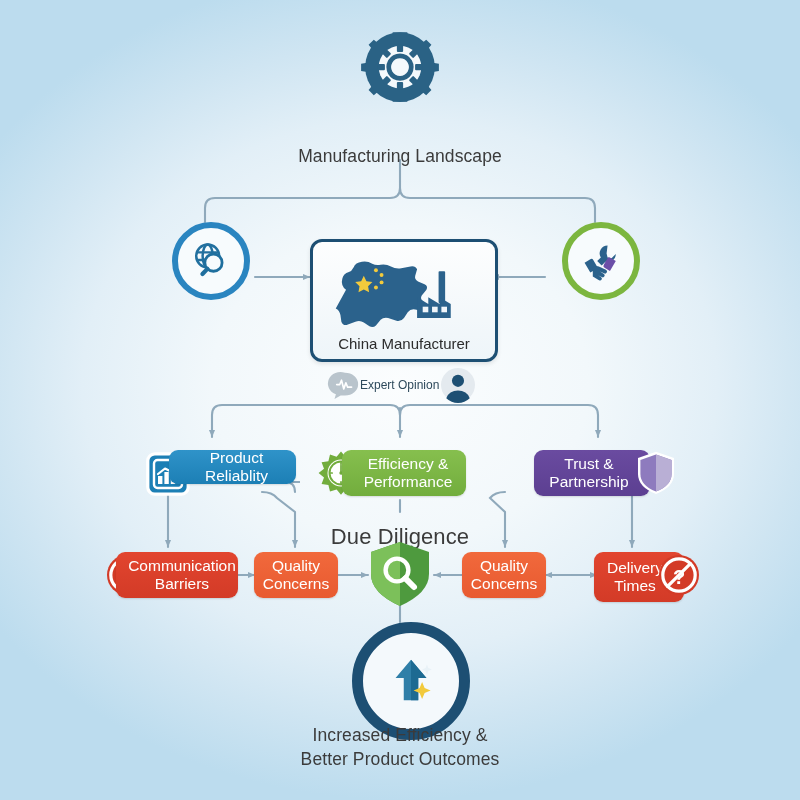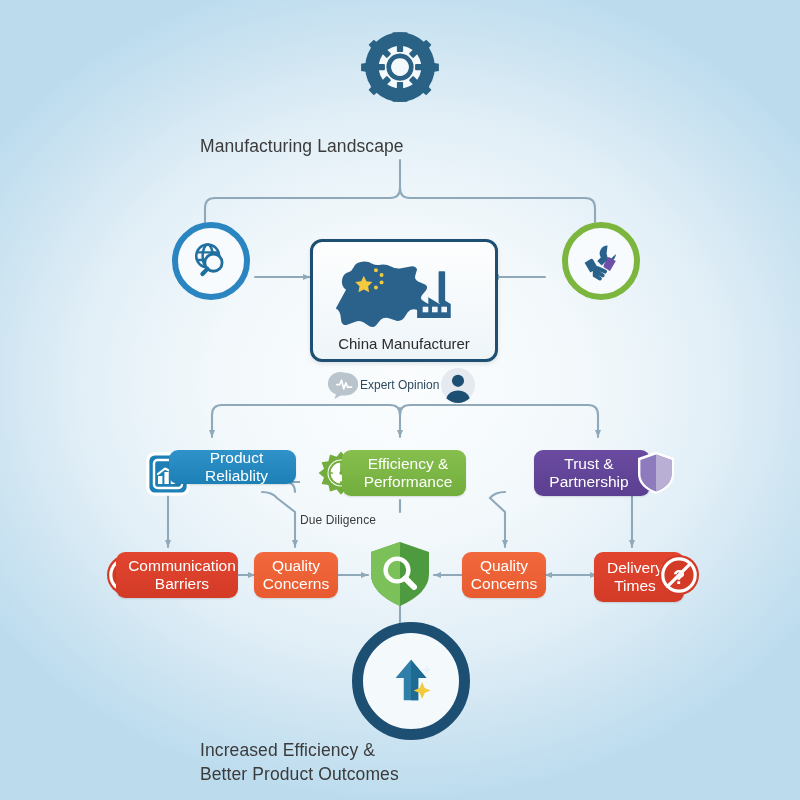--- a/index.html
+++ b/index.html
@@ -12,26 +12,27 @@
     position: relative;
     width: 800px; height: 800px;
     background:
       radial-gradient(ellipse 62% 52% at 50% 48%, #fbfdfe 0%, #f2f8fb 38%, #e2eff7 64%, #cfe5f2 82%, #bcdcee 100%);
   }
   .abs { position: absolute; }
 
   
   .label {
     position: absolute;
-    text-align: left;
+    text-align: center;
     color: #3b3b3b;
     font-size: 17px;
     letter-spacing: .1px;
     white-space: pre-line;
     line-height: 1.35;
+    margin-top: 10px;
   }
   .label.big { font-size: 17.5px; }
 
   
   .pbox {
     position: absolute;
     border-radius: 9px;
     color: #fff;
     display: flex;
     align-items: center;
@@ -240,21 +241,21 @@
 Partnership</div>
 
   <div class="pbox green" style="left:342px;top:450px;width:116px;height:46px;padding-left:8px;">Efficiency &amp;
 Performance</div>
   <svg class="abs" viewBox="0 0 40 46" width="40" height="46" style="left:636px;top:450px;">
     <path d="M20 1.8 L38 8 v16 q0 13 -18 20 Q2 37 2 24 V8 z" fill="#ffffff"></path>
     <path d="M20 4.4 L35.6 10 v14 q0 11.4 -15.6 17.6 Q4.4 35.4 4.4 24 V10 z" fill="#8e7bbe"></path>
     <path d="M20 4.4 L35.6 10 v14 q0 11.4 -15.6 17.6 z" fill="#b9afd5"></path>
   </svg>
 
-  <div class="label" style="left:300px;top:512px;width:200px;font-size:12px;">Due Diligence</div>
+  <div class="label" style="left:300px;top:512px;width:200px;font-size:22px;">Due Diligence</div>
   <svg class="abs" viewBox="0 0 64 68" width="64" height="68" style="left:368px;top:540px;">
     <path d="M32 2 L61 12 v22 q0 19 -29 32 Q3 53 3 34 V12 z" fill="#4e9a3e"></path>
     <path d="M32 2 L3 12 v22 q0 19 29 32 z" fill="#7cc05a"></path>
     <circle cx="29" cy="30" r="11.4" fill="none" stroke="#ffffff" stroke-width="4.4"></circle>
     <path d="M37.4 38.4 L46 47" stroke="#ffffff" stroke-width="6" stroke-linecap="round"></path>
   </svg>
 
   <svg class="abs" viewBox="0 0 44 44" width="44" height="44" style="left:105px;top:553px;">
     <circle cx="22" cy="22" r="20" fill="#d33b27"></circle>
     <circle cx="22" cy="22" r="16.2" fill="none" stroke="#ffffff" stroke-width="3.2"></circle>
@@ -279,16 +280,16 @@
   </svg>
 
   <div class="ring navy" style="left:352px;top:622px;width:96px;height:96px;">
     <svg viewBox="0 0 60 60" width="58" height="58">
       <path d="M30 8 L46 27 H37.5 V50 H22.5 V27 H14 z" fill="#2f7fa8"></path>
       <path d="M30 8 L46 27 H37.5 V50 H30 z" fill="#1d6a92"></path>
       <path d="M41.5 31 l2.6 6.2 6.2 2.6 -6.2 2.6 -2.6 6.2 -2.6-6.2 -6.2-2.6 6.2-2.6 z" fill="#f2ca3c"></path>
       <path d="M46.5 13 l1.5 3.6 3.6 1.5 -3.6 1.5 -1.5 3.6 -1.5-3.6 -3.6-1.5 3.6-1.5 z" fill="#e9f2f7"></path>
     </svg>
   </div>
-  <div class="label big" style="left:200px;top:739px;width:400px;">Increased Efficiency &amp;
+  <div class="label big" style="left:200px;top:714px;width:400px;">Increased Efficiency &amp;
 Better Product Outcomes</div>
 
 </div>
 
 </body></html>

